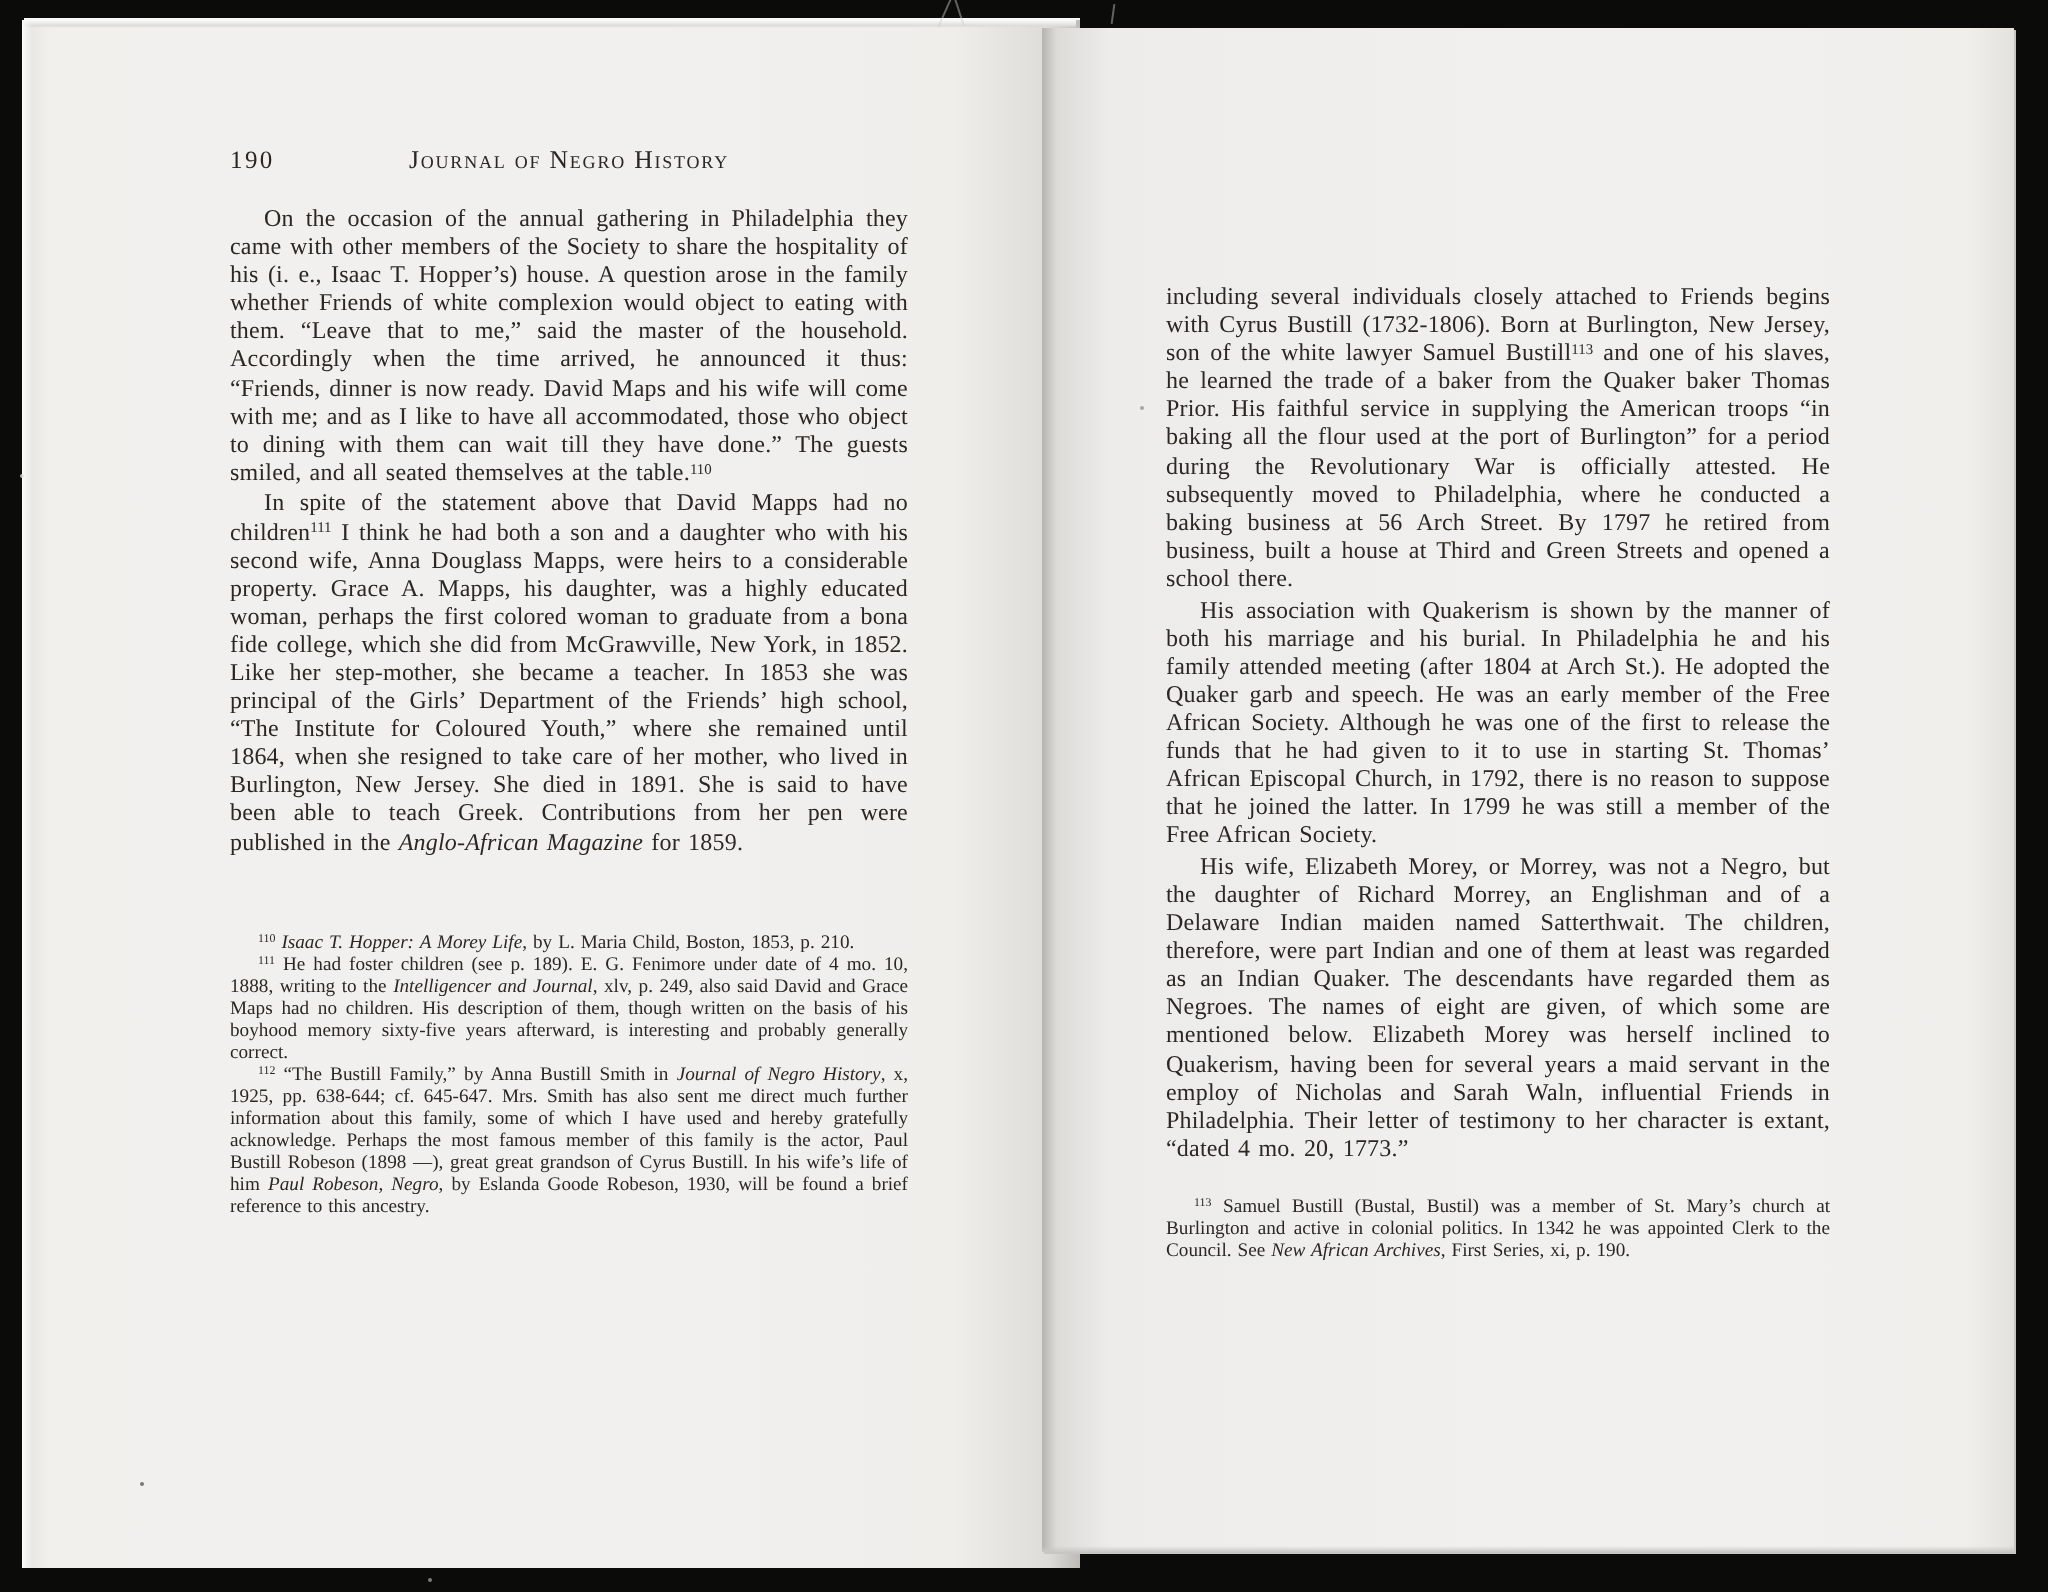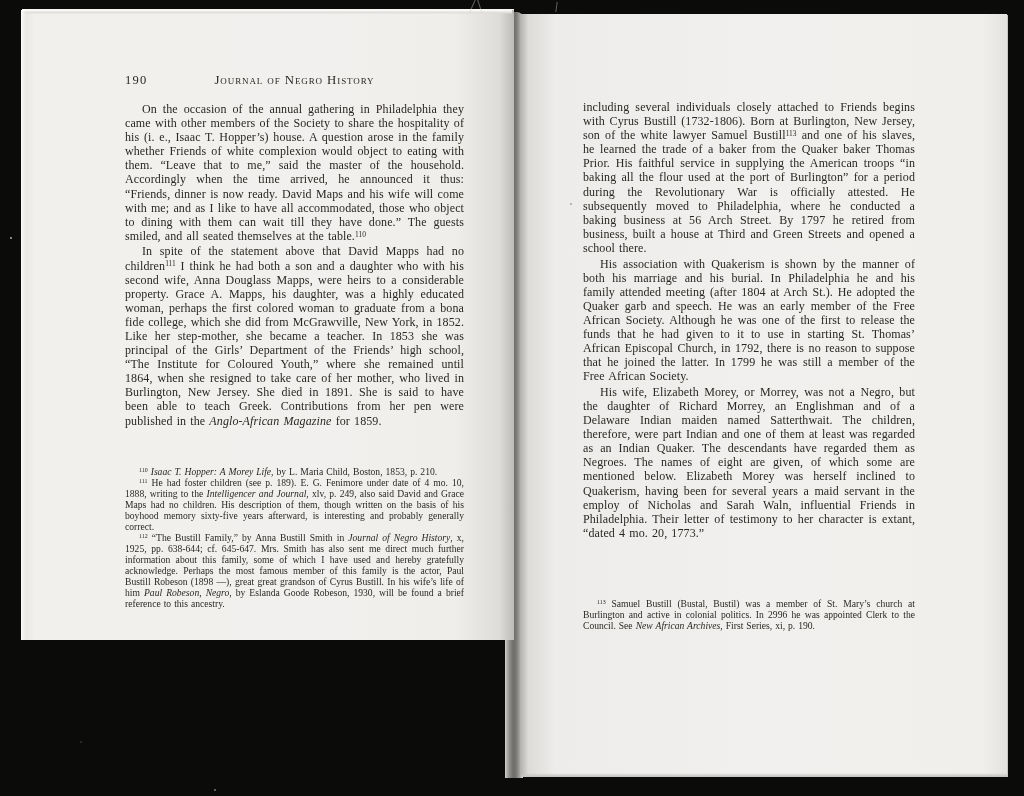--- a/index.html
+++ b/index.html
@@ -10,24 +10,25 @@
     background: var(--background, #0b0b09);
     position: relative;
     overflow: hidden;
     font-family: "Liberation Serif", "DejaVu Serif", serif;
     color: var(--ink, #2b2823);
   }
   .page {
     position: absolute;
   }
   .left-page {
-    left: 22px; top: 10px; width: 492px; height: 630px;
+    left: 12px; top: 10px; width: 492px; height: 774px;
     background: linear-gradient(to right,
       #e6e5e2 0%, #f1f0ed 2.5%, #f1f0ee 60%, #efeeeb 88%, #dddcd9 97%, #bcbbb8 100%);
     box-shadow: 0 -1px 0 #f8f8f6, -1px 0 0 #fafaf8;
+    padding-left: 36px;
   }
   .left-page::before { 
     content: ""; position: absolute; left: 0; right: 2px; top: 0; height: 4px;
     background: linear-gradient(#fbfbf9, #dddcd9 70%, rgba(221,220,217,0));
   }
   .left-page::after { 
     content: ""; position: absolute; left: 0; top: 0; bottom: 0; width: 4px;
     background: linear-gradient(to right, #f7f7f5, rgba(240,239,236,0));
   }
   .right-page {
@@ -63,21 +64,21 @@
   .left-page .body-col  { left: 103px; top: 92px; width: 339px; }
   .right-page .body-col { left: 62px;  top: 86px; width: 332px; }
   .para {
     margin: 0 0 1.5px 0;
     font-size: 12px; line-height: 14.1px;
     text-align: justify;
     text-indent: 17px;
     word-spacing: 1px;
     letter-spacing: 0.1px;
   }
-  .para.no-indent { text-indent: 0; }
+  .para.no-indent { text-indent: 0; margin-top: 41px; }
   
   .footnotes { position: absolute; }
   .left-page .footnotes  { left: 103px; top: 456px; width: 339px; }
   .right-page .footnotes { left: 62px;  top: 584px; width: 332px; }
   .fn {
     margin: 0;
     font-size: 9.6px; line-height: 11px;
     text-align: justify;
     text-indent: 14px;
     word-spacing: 0.6px;
@@ -127,21 +128,21 @@
   <span class="speck d1"></span>
 </div>
 
 <div class="page right-page">
   <div class="body-col">
     <p class="para no-indent"><span>including several individuals closely attached to Friends begins with Cyrus Bustill (1732-1806).  Born at Burlington, New Jersey, son of the white lawyer Samuel Bustill</span><sup>113</sup><span> and one of his slaves, he learned the trade of a baker from the Quaker baker Thomas Prior.  His faithful service in supplying the American troops “in baking all the flour used at the port of Burlington” for a period during the Revolutionary War is officially attested.  He subsequently moved to Philadelphia, where he conducted a baking business at 56 Arch Street.  By 1797 he retired from business, built a house at Third and Green Streets and opened a school there.</span></p>
     <p class="para"><span>His association with Quakerism is shown by the manner of both his marriage and his burial.  In Philadelphia he and his family attended meeting (after 1804 at Arch St.).  He adopted the Quaker garb and speech.  He was an early member of the Free African Society.  Although he was one of the first to release the funds that he had given to it to use in starting St. Thomas’ African Episcopal Church, in 1792, there is no reason to suppose that he joined the latter.  In 1799 he was still a member of the Free African Society.</span></p>
     <p class="para"><span>His wife, Elizabeth Morey, or Morrey, was not a Negro, but the daughter of Richard Morrey, an Englishman and of a Delaware Indian maiden named Satterthwait.  The children, therefore, were part Indian and one of them at least was regarded as an Indian Quaker.  The descendants have regarded them as Negroes.  The names of eight are given, of which some are mentioned below.  Elizabeth Morey was herself inclined to Quakerism, having been for several years a maid servant in the employ of Nicholas and Sarah Waln, influential Friends in Philadelphia. Their letter of testimony to her character is extant, “dated 4 mo. 20, 1773.”</span></p>
   </div>
   <div class="footnotes">
-    <p class="fn"><sup>113</sup><span> Samuel Bustill (Bustal, Bustil) was a member of St. Mary’s church at Burlington and active in colonial politics.  In 2996 he was appointed Clerk to the Council.  See </span><i>New African Archives</i><span>, First Series, xi, p. 190.</span></p>
+    <p class="fn"><sup>113</sup><span> Samuel Bustill (Bustal, Bustil) was a member of St. Mary’s church at Burlington and active in colonial politics.  In 1342 he was appointed Clerk to the Council.  See </span><i>New African Archives</i><span>, First Series, xi, p. 190.</span></p>
   </div>
 </div>
 
 <span class="scratch s1"></span>
 <span class="scratch s2"></span>
 <span class="scratch s3"></span>
 <span class="speck p1"></span>
 <span class="speck p2"></span>
 <span class="speck d2"></span>
 

